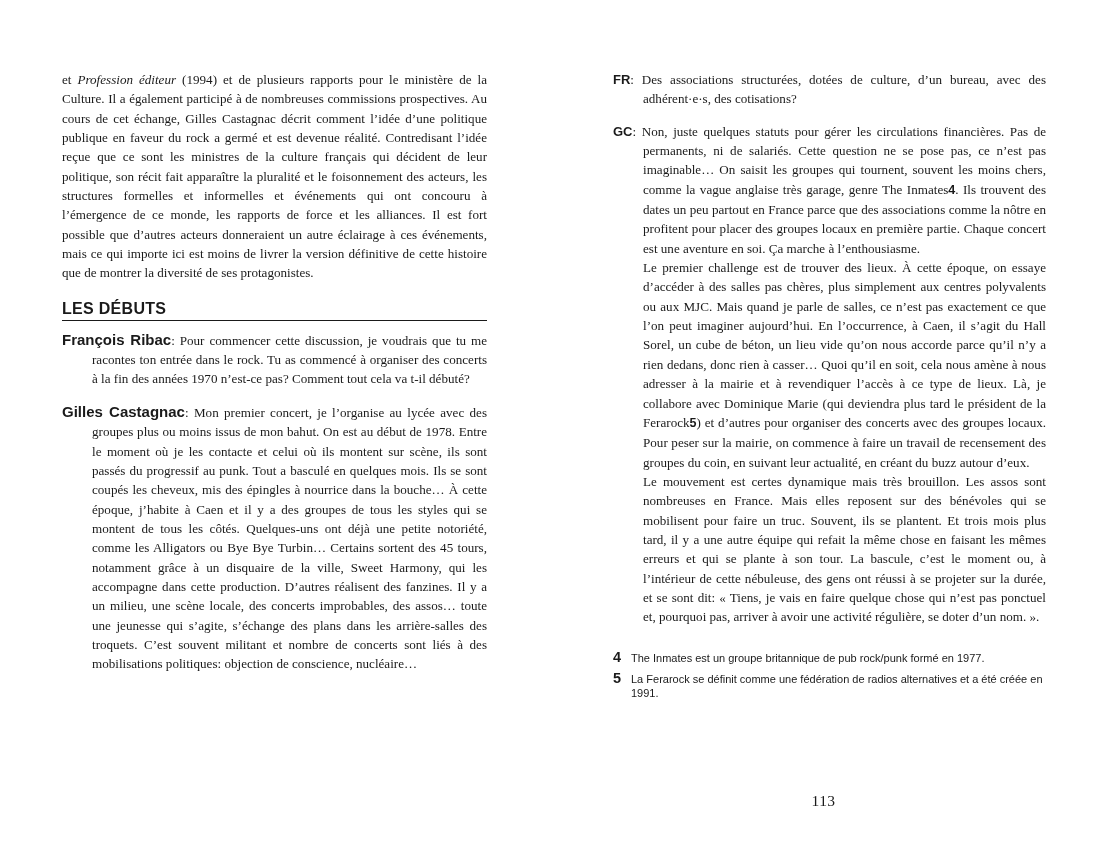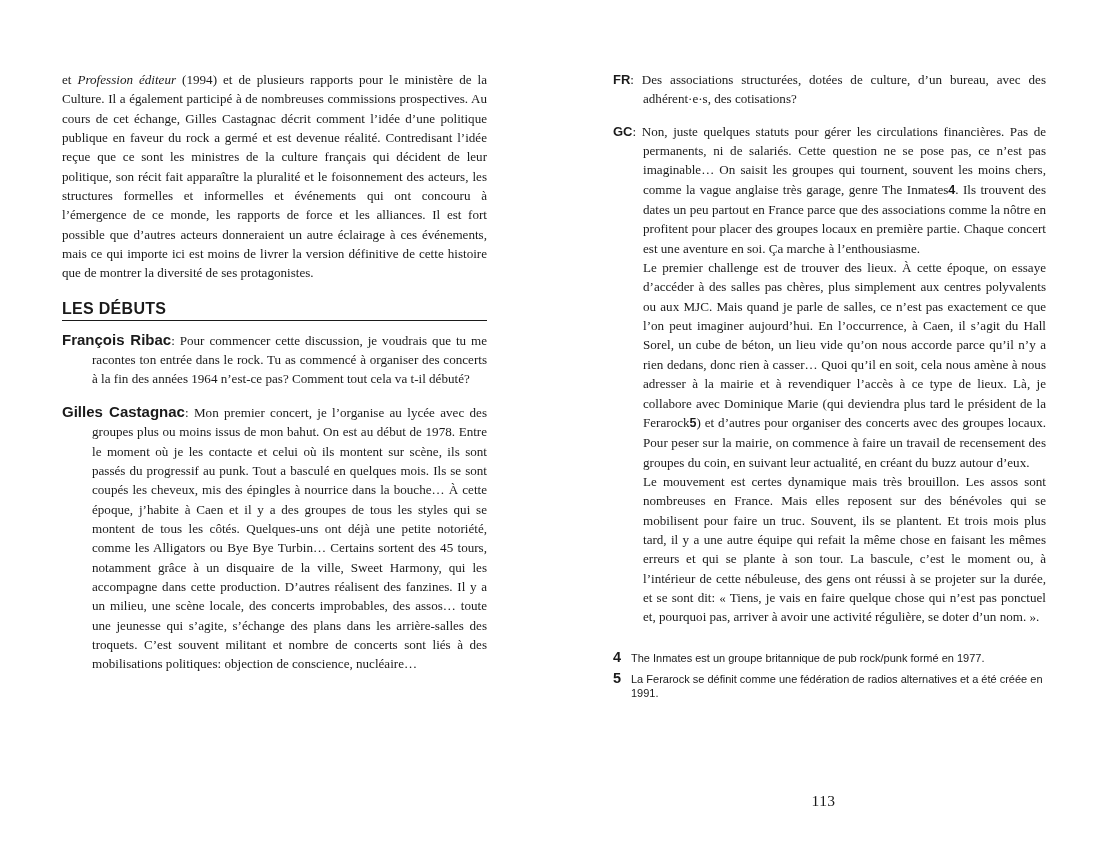--- a/index.html
+++ b/index.html
@@ -131,21 +131,21 @@
 
 <div class="spread">
 
   <div class="page page-left">
     <div class="col">
 
       <p class="intro">et <span class="it">Profession éditeur</span><span> (1994) et de plusieurs rapports pour le ministère de la Culture. Il a également participé à de nombreuses commissions prospectives. Au cours de cet échange, Gilles Castagnac décrit comment l’idée d’une politique publique en faveur du rock a germé et est devenue réalité. Contredisant l’idée reçue que ce sont les ministres de la culture français qui décident de leur politique, son récit fait apparaître la pluralité et le foisonnement des acteurs, les structures formelles et informelles et événements qui ont concouru à l’émergence de ce monde, les rapports de force et les alliances. Il est fort possible que d’autres acteurs donneraient un autre éclairage à ces événements, mais ce qui importe ici est moins de livrer la version définitive de cette histoire que de montrer la diversité de ses protagonistes.</span></p>
 
       <div class="section-head">Les débuts</div>
 
-      <p class="hang"><span class="spk">François Ribac</span><span>: </span><span>Pour commencer cette discussion, je voudrais que tu me racontes ton entrée dans le rock. Tu as commencé à organiser des concerts à la fin des années 1964 n’est-ce pas? Comment tout cela va t-il débuté?</span></p>
+      <p class="hang"><span class="spk">François Ribac</span><span>: </span><span>Pour commencer cette discussion, je voudrais que tu me racontes ton entrée dans le rock. Tu as commencé à organiser des concerts à la fin des années 1970 n’est-ce pas? Comment tout cela va t-il débuté?</span></p>
 
       <div class="gap"></div>
 
       <p class="hang"><span class="spk">Gilles Castagnac</span><span>: </span><span>Mon premier concert, je l’organise au lycée avec des groupes plus ou moins issus de mon bahut. On est au début de 1978. Entre le moment où je les contacte et celui où ils montent sur scène, ils sont passés du progressif au punk. Tout a basculé en quelques mois. Ils se sont coupés les cheveux, mis des épingles à nourrice dans la bouche… À cette époque, j’habite à Caen et il y a des groupes de tous les styles qui se montent de tous les côtés. Quelques-uns ont déjà une petite notoriété, comme les Alligators ou Bye Bye Turbin… Certains sortent des 45 tours, notamment grâce à un disquaire de la ville, Sweet Harmony, qui les accompagne dans cette production. D’autres réalisent des fanzines. Il y a un milieu, une scène locale, des concerts improbables, des assos… toute une jeunesse qui s’agite, s’échange des plans dans les arrière-salles des troquets. C’est souvent militant et nombre de concerts sont liés à des mobilisations politiques: objection de conscience, nucléaire…</span></p>
 
     </div>
   </div>
 
   <div class="page page-right">
     <div class="col">

